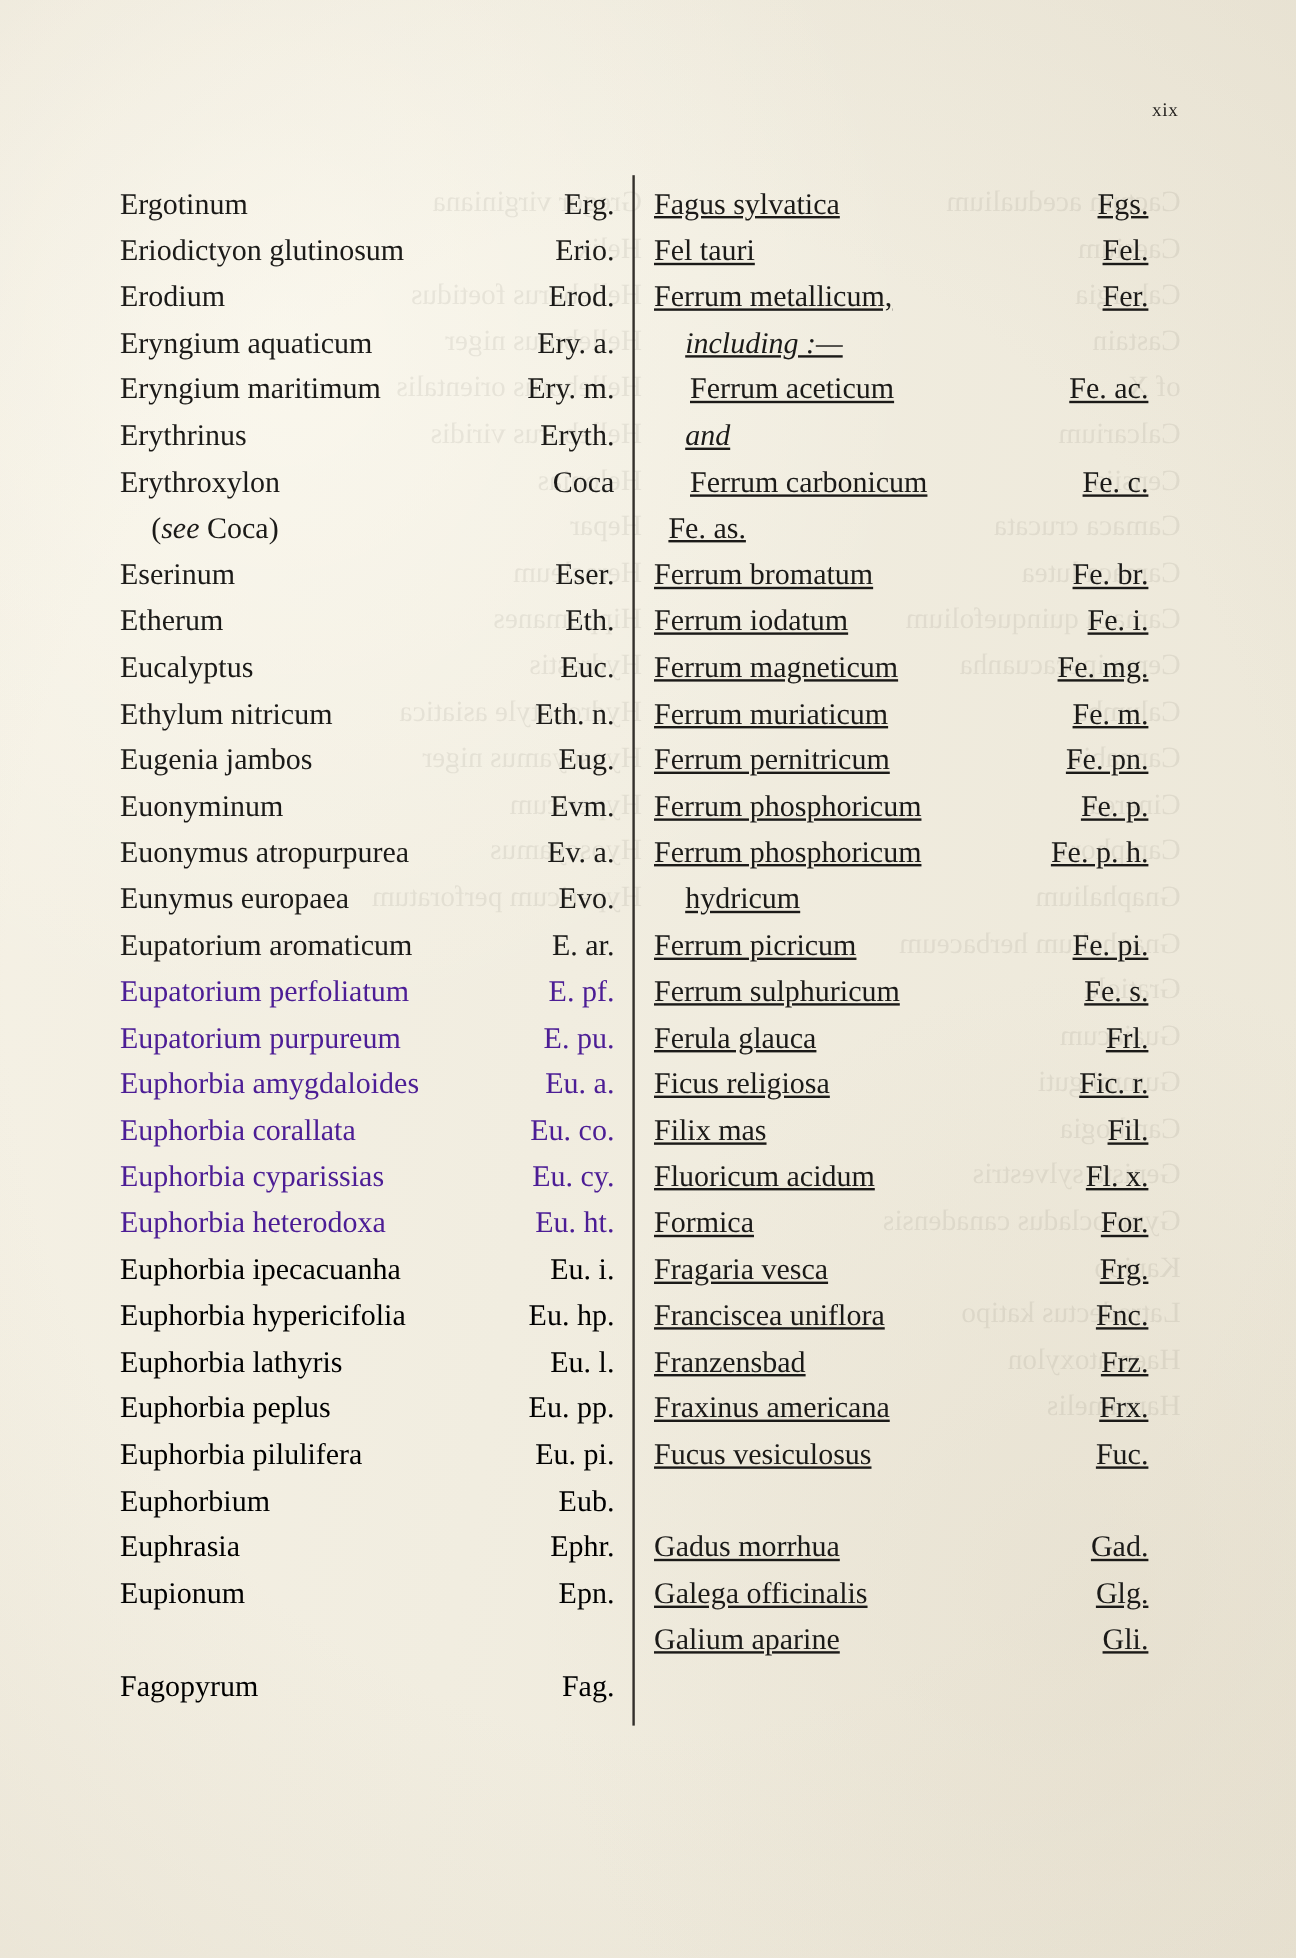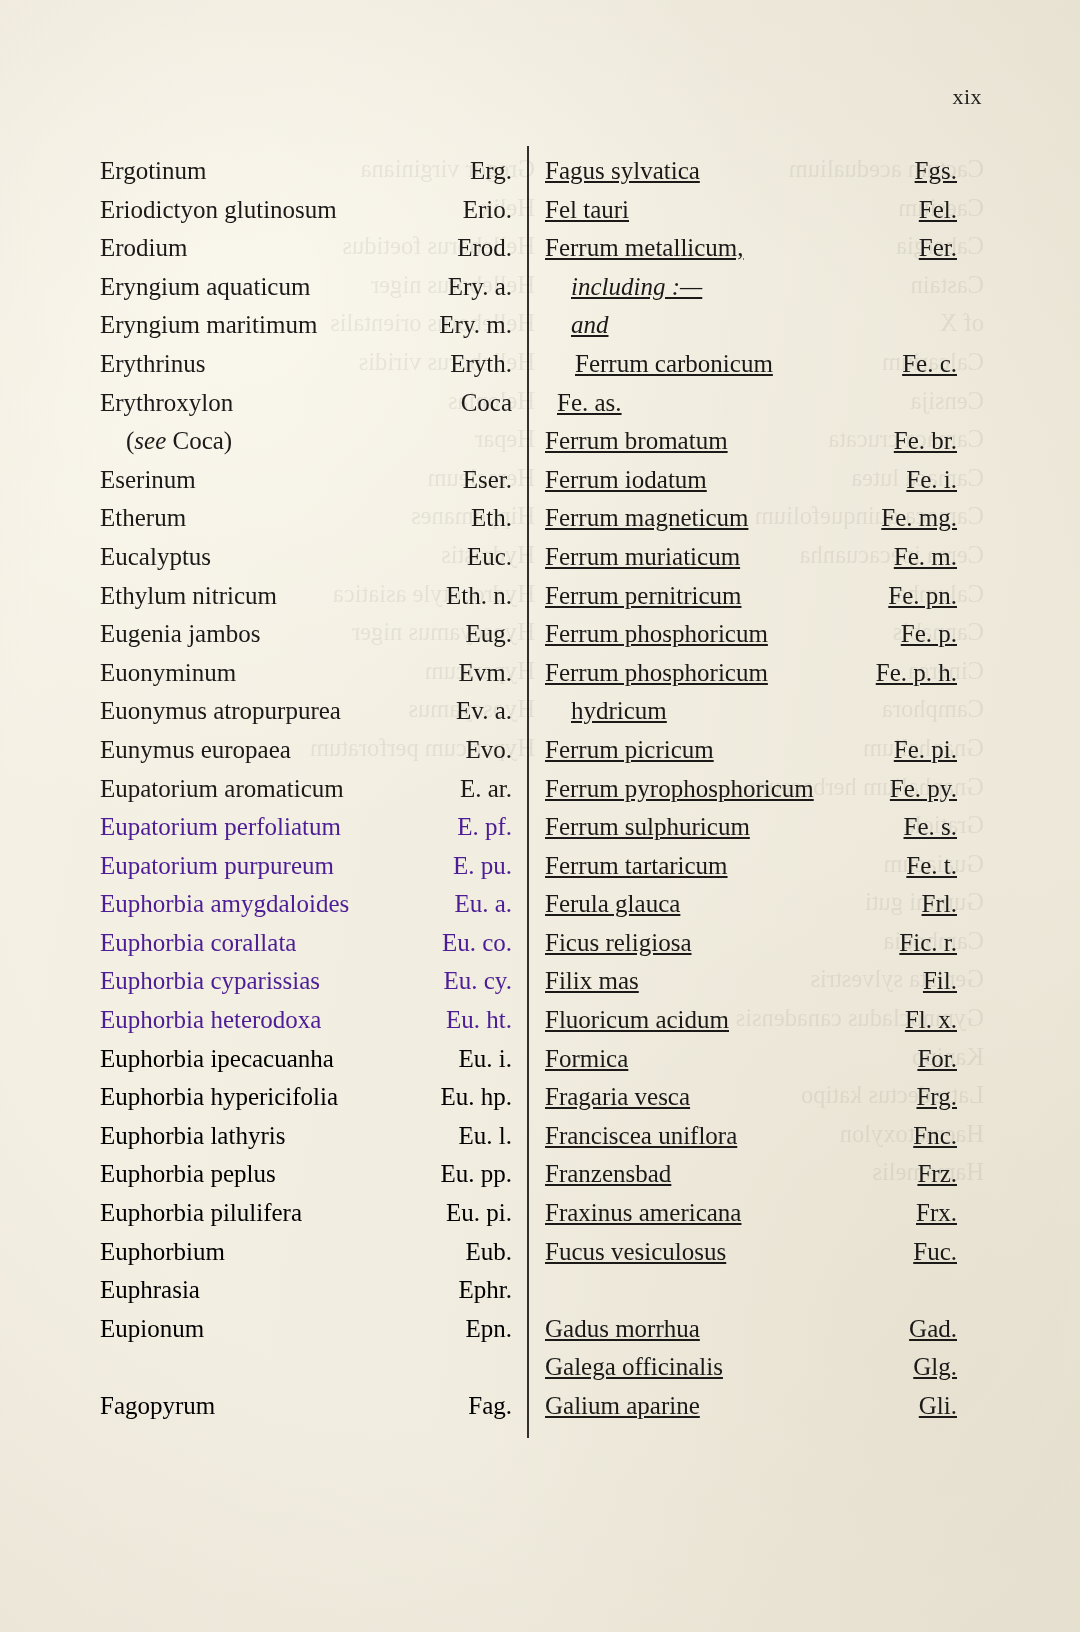--- a/index.html
+++ b/index.html
@@ -46,21 +46,21 @@
     line-height: 38.6px;
     white-space: nowrap;
   }
   .showthrough .st-left  { left: 96px; }
   .showthrough .st-right { left: 545px; }
 
   .page-number {
     position: absolute;
     top: 84px;
     right: 98px;
-    font-size: 22px;
+    font-size: 16px;
     letter-spacing: 0.5px;
     z-index: 3;
     color: #262320;
   }
 
   .columns {
     position: absolute;
     top: 0;
     left: 0;
     width: 1080px;
@@ -314,20 +314,24 @@
         <span class="abbr">Fel.</span>
       </div>
       <div class="entry">
         <span class="name">Ferrum metallicum,</span>
         <span class="abbr">Fer.</span>
       </div>
       <div class="entry indent1 italic">
         <span class="name">including :—</span>
         <span class="abbr"></span>
       </div>
+      <div class="entry indent2">
+        <span class="name">Ferrum aceticum</span>
+        <span class="abbr">Fe. ac.</span>
+      </div>
       <div class="entry indent1 italic">
         <span class="name">and</span>
         <span class="abbr"></span>
       </div>
       <div class="entry indent2">
         <span class="name">Ferrum carbonicum</span>
         <span class="abbr">Fe. c.</span>
       </div>
       <div class="entry">
         <span class="abbr">Fe. as.</span>
@@ -362,32 +366,24 @@
       </div>
       <div class="entry indent1">
         <span class="name">hydricum</span>
         <span class="abbr"></span>
       </div>
       <div class="entry">
         <span class="name">Ferrum picricum</span>
         <span class="abbr">Fe. pi.</span>
       </div>
       <div class="entry">
-        <span class="name">Ferrum pyrophosphoricum</span>
-        <span class="abbr">Fe. py.</span>
-      </div>
-      <div class="entry">
         <span class="name">Ferrum sulphuricum</span>
         <span class="abbr">Fe. s.</span>
       </div>
       <div class="entry">
-        <span class="name">Ferrum tartaricum</span>
-        <span class="abbr">Fe. t.</span>
-      </div>
-      <div class="entry">
         <span class="name">Ferula glauca</span>
         <span class="abbr">Frl.</span>
       </div>
       <div class="entry">
         <span class="name">Ficus religiosa</span>
         <span class="abbr">Fic. r.</span>
       </div>
       <div class="entry">
         <span class="name">Filix mas</span>
         <span class="abbr">Fil.</span>

